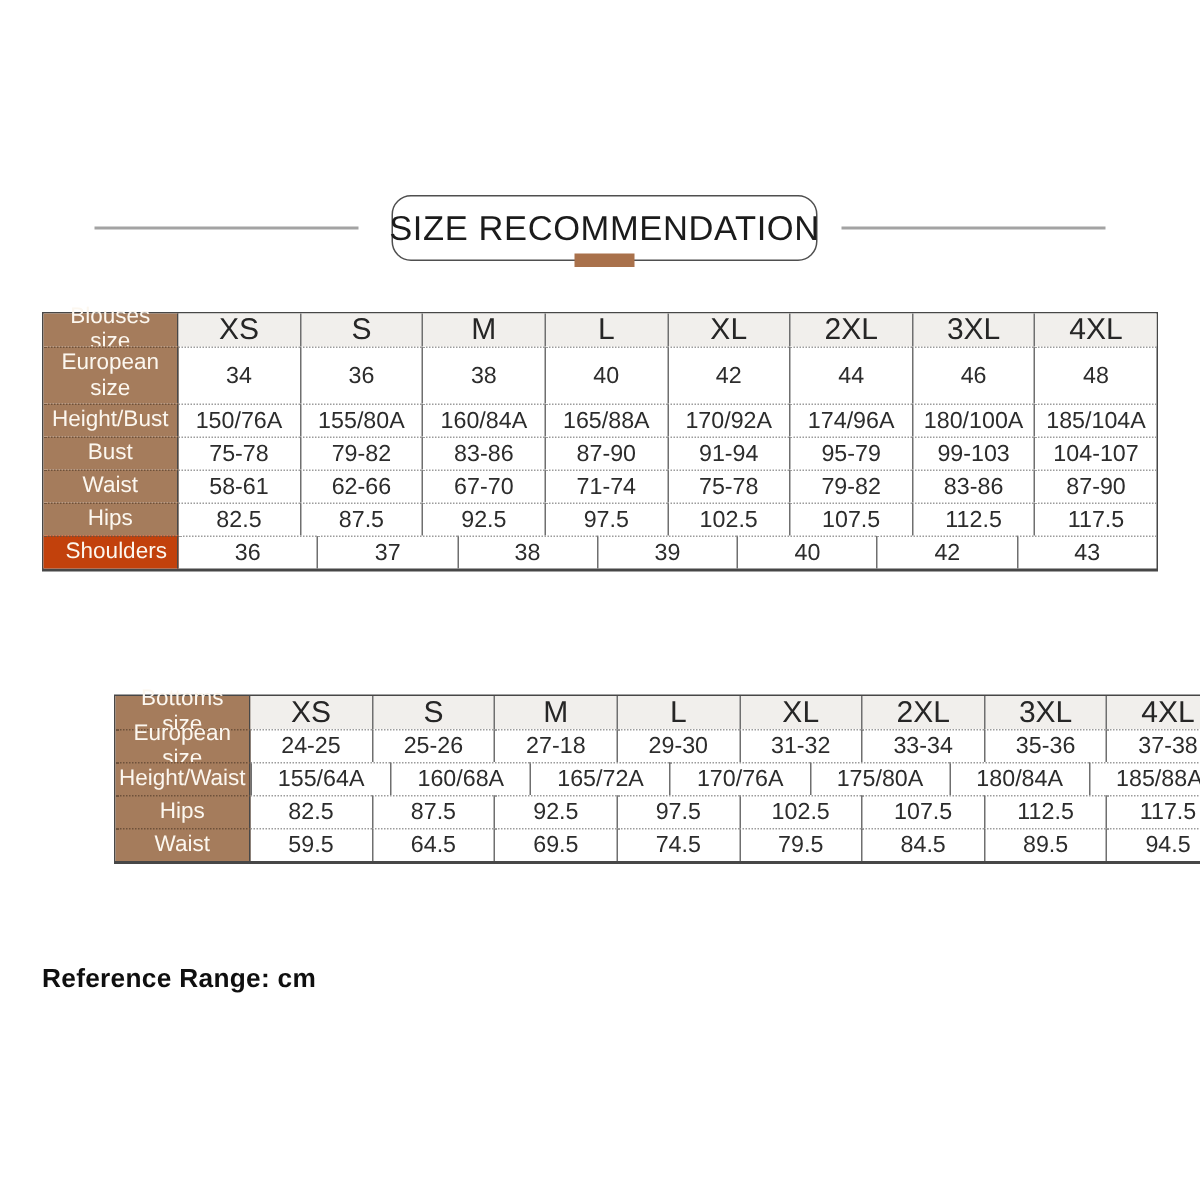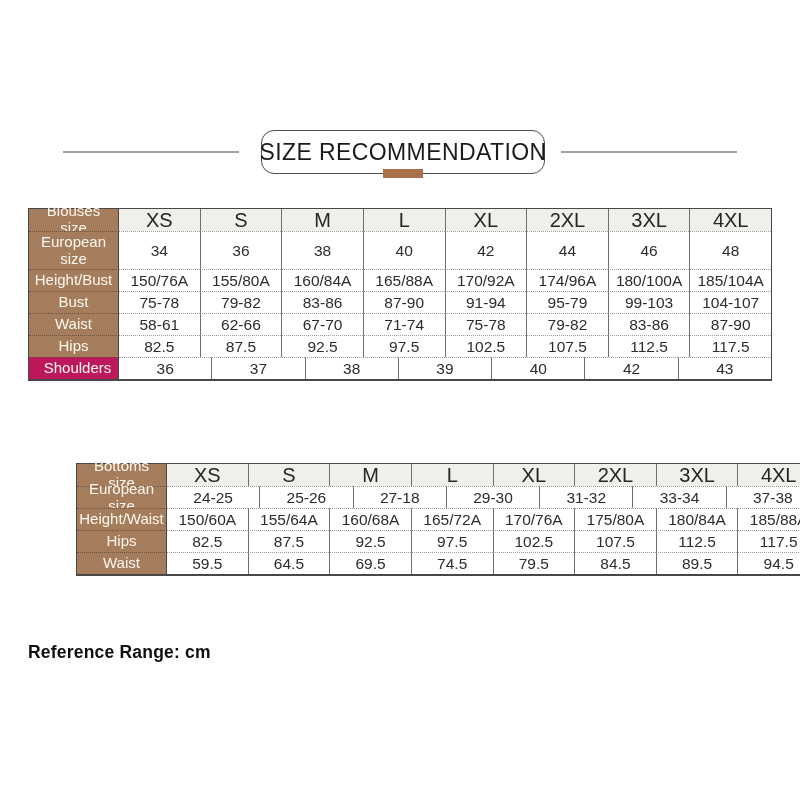--- a/index.html
+++ b/index.html
@@ -151,21 +151,21 @@
         <div class="cell cell-data first">82.5</div>
         <div class="cell cell-data">87.5</div>
         <div class="cell cell-data">92.5</div>
         <div class="cell cell-data">97.5</div>
         <div class="cell cell-data">102.5</div>
         <div class="cell cell-data">107.5</div>
         <div class="cell cell-data">112.5</div>
         <div class="cell cell-data">117.5</div>
       </div>
       <div class="row row-data">
-        <div class="cell cell-label" style="background: #be185d; padding-left: 11px;">Shoulders</div>
+        <div class="cell cell-label" style="background: #c2410c; padding-left: 11px;">Shoulders</div>
         <div class="cell cell-data first">36</div>
         <div class="cell cell-data">37</div>
         <div class="cell cell-data">38</div>
         <div class="cell cell-data">39</div>
         <div class="cell cell-data">40</div>
         <div class="cell cell-data">42</div>
         <div class="cell cell-data">43</div>
       </div>
     </div>
 
@@ -182,25 +182,25 @@
         <div class="cell cell-data">4XL</div>
       </div>
       <div class="row row-data">
         <div class="cell cell-label" style="background: rgb(165, 124, 92);">European size</div>
         <div class="cell cell-data first">24-25</div>
         <div class="cell cell-data">25-26</div>
         <div class="cell cell-data">27-18</div>
         <div class="cell cell-data">29-30</div>
         <div class="cell cell-data">31-32</div>
         <div class="cell cell-data">33-34</div>
+        <div class="cell cell-data">35-36</div>
         <div class="cell cell-data">37-38</div>
       </div>
       <div class="row row-data">
         <div class="cell cell-label" style="background: rgb(165, 124, 92);">Height/Waist</div>
-        <div class="cell cell-data first">150/60A</div>
         <div class="cell cell-data">155/64A</div>
         <div class="cell cell-data">160/68A</div>
         <div class="cell cell-data">165/72A</div>
         <div class="cell cell-data">170/76A</div>
         <div class="cell cell-data">175/80A</div>
         <div class="cell cell-data">180/84A</div>
         <div class="cell cell-data">185/88A</div>
       </div>
       <div class="row row-data">
         <div class="cell cell-label" style="background: rgb(165, 124, 92);">Hips</div>

